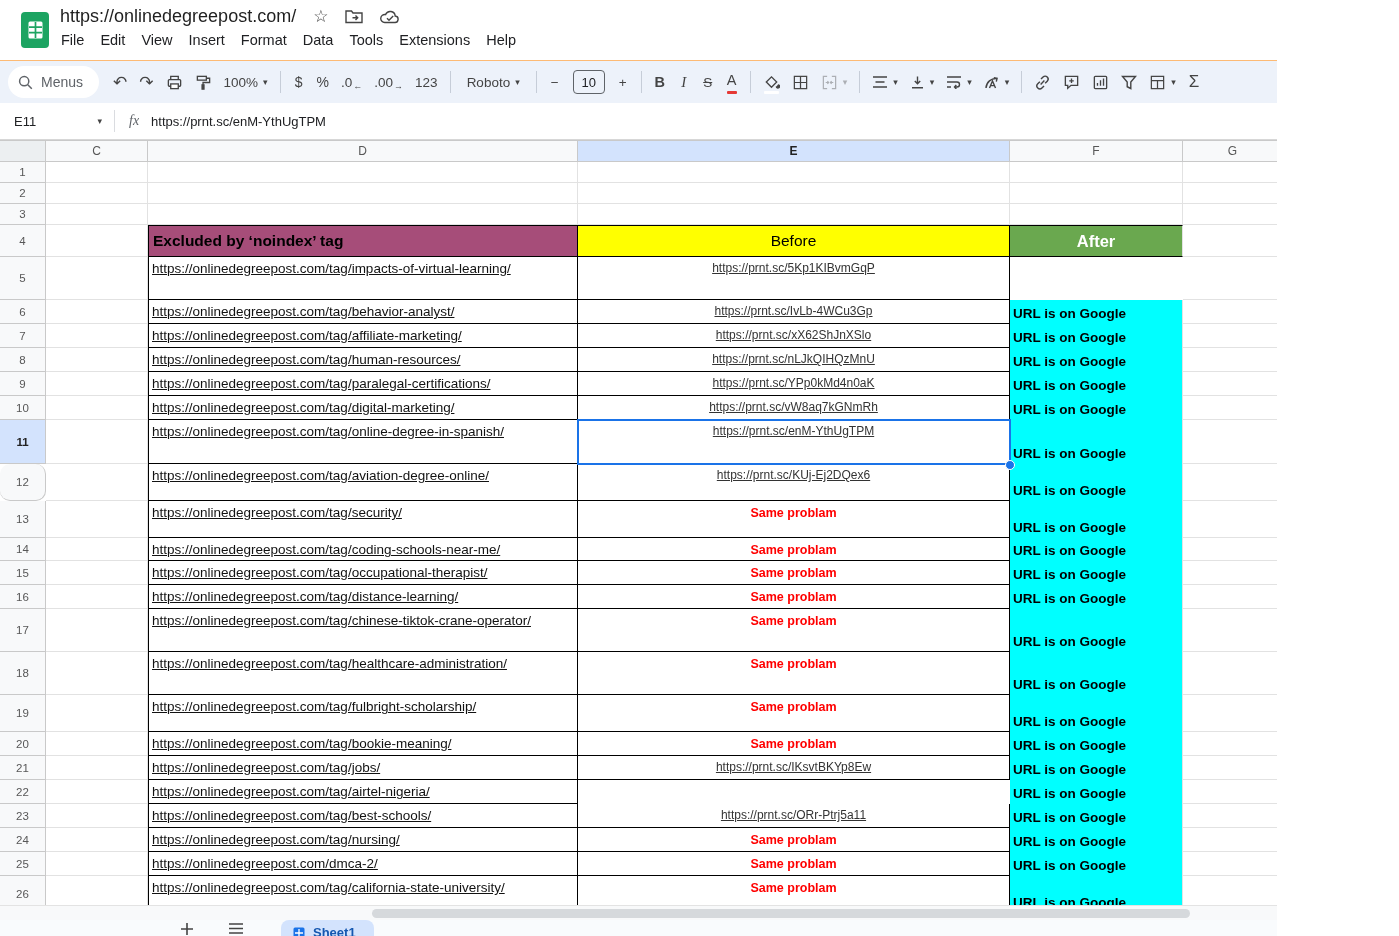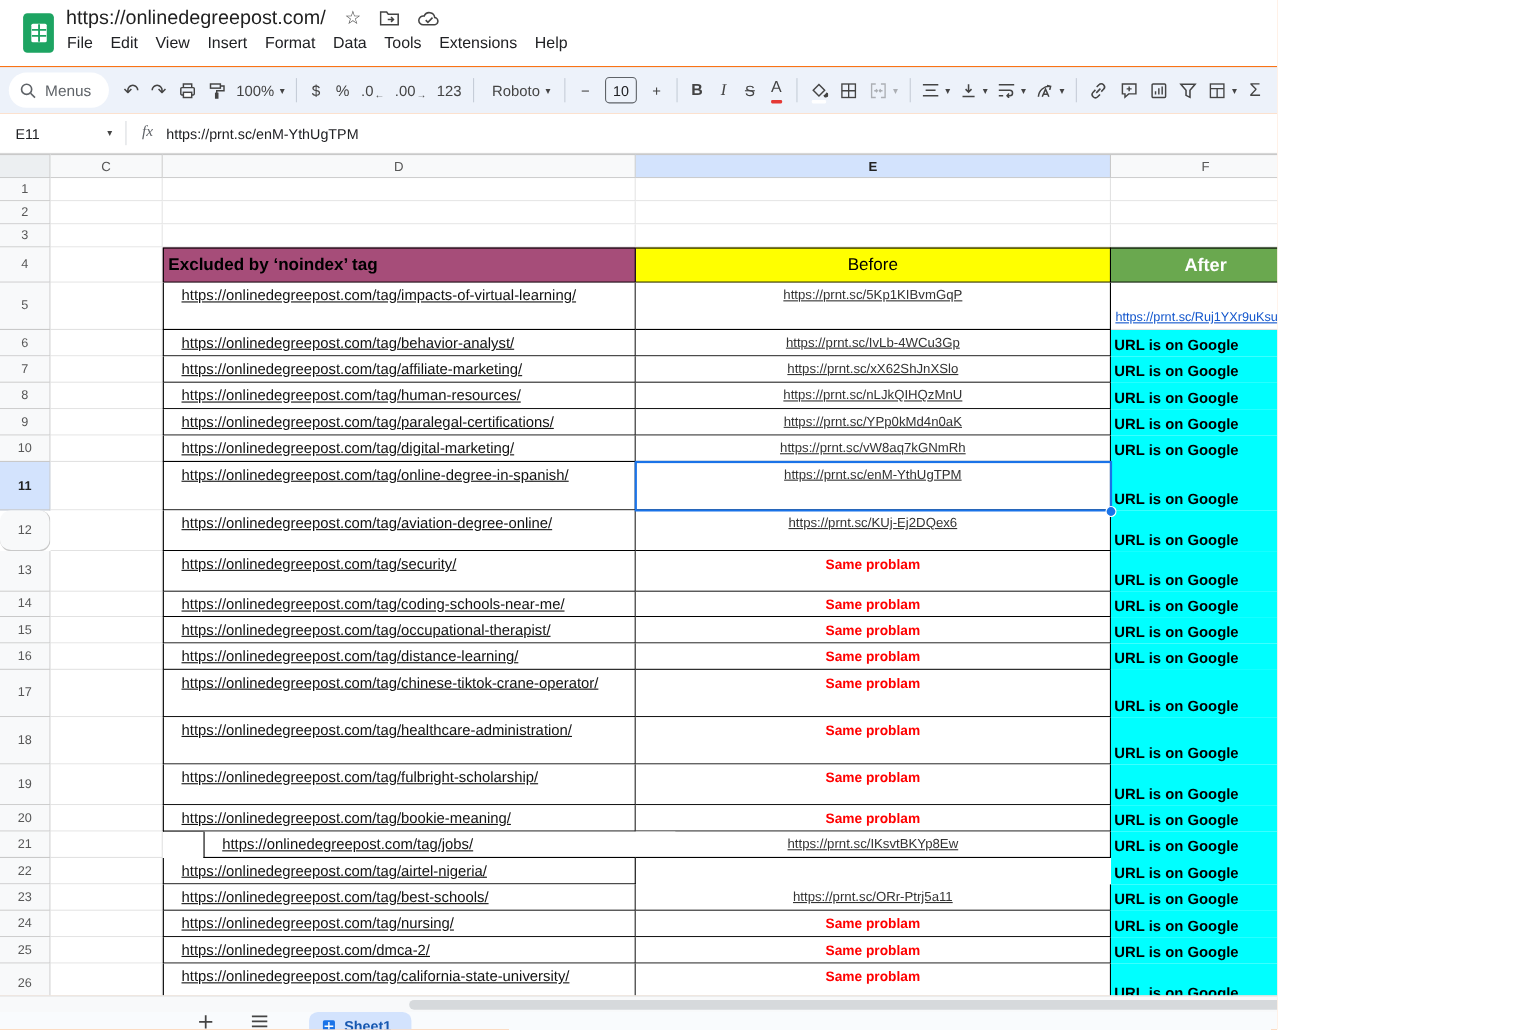--- a/index.html
+++ b/index.html
@@ -1,16 +1,16 @@
 <!DOCTYPE html>
 <html><head>
 <meta charset="utf-8">
 <style>
   html,body{margin:0;padding:0;background:#fff}
-  #app{position:relative;width:1161px;height:936px;overflow:hidden;background:#f97316;
+  #app{position:relative;width:1277px;height:936px;overflow:hidden;background:#fdba74;
        font-family:"Liberation Sans",sans-serif;color:#202124}
 
   
   .titlebar{position:absolute;top:0;left:0;right:0;height:60px;background:#fff}
   .logo{position:absolute;left:21px;top:12px;width:28px;height:36px;background:#1da462;border-radius:4px;
         display:flex;align-items:center;justify-content:center}
   .title-col{position:absolute;left:60px;top:6px}
   .title-row{display:flex;align-items:center;gap:17px}
   .doc-title{font-size:18px;color:#1f1f1f}
   .t-icon{color:#444;display:flex;align-items:center}
@@ -57,21 +57,21 @@
           justify-content:center;font-size:12px;color:#575757}
   .rh{border-top:none;font-size:11.5px}
   .corner{background:#eceff1}
   .hdr-sel{background:#d3e3fd !important;color:#222;font-weight:700}
   .cell{position:absolute;box-sizing:border-box;border-right:1px solid #e2e2e2;border-bottom:1px solid #e2e2e2;
         background:#fff;overflow:hidden}
   .bR{border-right:1px solid #000}
   .bB{border-bottom:1px solid #000}
   .bL{border-left:1px solid #000}
   .bT{border-top:1px solid #000}
-  .url-cell{font-size:13.5px;color:#121212;text-decoration:underline;padding:2px 4px 0 16px;
+  .url-cell{font-size:13.5px;color:#121212;text-decoration:underline;padding:2px 4px 0 3px;
             line-height:20px;word-break:break-all}
   .e-link{font-size:12px;color:#333;text-decoration:underline;text-align:center;padding-top:4px}
   .e-problem{font-size:12.5px;font-weight:700;text-align:center;padding-top:5px}
   .f-google{font-weight:700;font-size:13.5px;color:#000;display:flex;align-items:flex-end;
             padding:0 2px 3px 3px;border-bottom:none}
   .f-link{font-size:11.5px;text-decoration:underline;display:flex;align-items:flex-end;padding:0 0 4px 4px}
   .hdr-excluded{font-weight:700;font-size:15.5px;color:#000;display:flex;align-items:center;padding-left:4px}
   .hdr-before{font-size:15.5px;color:#000;display:flex;align-items:center;justify-content:center}
   .hdr-after{font-weight:700;font-size:16.5px;color:#fff;display:flex;align-items:center;justify-content:center}
   .sel-box{position:absolute;box-sizing:border-box;pointer-events:none}
@@ -371,21 +371,20 @@
       <div class="cell hdr-before bT bR bB" data-name="before-header-cell" style="background: rgb(255, 255, 0); left: 578px; top: 85px; width: 432px; height: 32px;">Before</div>
       <div class="cell hdr-excluded bL bT bR bB" data-name="excluded-header-cell" style="background: rgb(166, 77, 121); left: 148px; top: 85px; width: 430px; height: 32px;">Excluded by ‘noindex’ tag</div>
       <div class="cell hdr-after bT bB" data-name="after-header-cell" style="background: rgb(106, 168, 79); left: 1010px; top: 85px; width: 173px; height: 32px;">After</div>
       <div class="cell" data-name="cell-G4" style="left: 1183px; top: 85px; width: 100px; height: 32px;"></div>
       <div class="cell" data-name="cell-H4" style="left: 1283px; top: 85px; width: 102px; height: 32px;"></div>
       <div class="cell" data-name="cell-partial4" style="left: 1385px; top: 85px; width: 14px; height: 32px;"></div>
       <div class="rh" data-name="row-header-5" style="left: 0px; top: 117px; width: 46px; height: 43px;">5</div>
       <div class="cell" data-name="cell-C5" style="left: 46px; top: 117px; width: 102px; height: 43px;"></div>
       <div class="cell url-cell bL bR bB" data-name="url-cell-d5" style="left: 148px; top: 117px; width: 430px; height: 43px;">https://onlinedegreepost.com/tag/impacts-of-virtual-learning/</div>
       <div class="cell e-link bR bB" data-name="screenshot-link-e5" style="left: 578px; top: 117px; width: 432px; height: 43px;">https://prnt.sc/5Kp1KIBvmGqP</div>
-      <div class="cell f-link" data-name="after-link-cell-f5" style="color: rgb(17, 85, 204); left: 1010px; top: 117px; width: 173px; height: 43px;">https://prnt.sc/Ruj1YXr9uKsu</div>
       <div class="cell" data-name="cell-G5" style="left: 1183px; top: 117px; width: 100px; height: 43px;"></div>
       <div class="cell" data-name="cell-H5" style="left: 1283px; top: 117px; width: 102px; height: 43px;"></div>
       <div class="cell" data-name="cell-partial5" style="left: 1385px; top: 117px; width: 14px; height: 43px;"></div>
       <div class="rh" data-name="row-header-6" style="left: 0px; top: 160px; width: 46px; height: 24px;">6</div>
       <div class="cell" data-name="cell-C6" style="left: 46px; top: 160px; width: 102px; height: 24px;"></div>
       <div class="cell url-cell bL bR bB" data-name="url-cell-d6" style="left: 148px; top: 160px; width: 430px; height: 24px;">https://onlinedegreepost.com/tag/behavior-analyst/</div>
       <div class="cell e-link bR bB" data-name="screenshot-link-e6" style="left: 578px; top: 160px; width: 432px; height: 24px;">https://prnt.sc/IvLb-4WCu3Gp</div>
       <div class="cell f-google" data-name="status-cell-f6" style="background: rgb(0, 255, 255); left: 1010px; top: 160px; width: 173px; height: 24px;">URL is on Google</div>
       <div class="cell" data-name="cell-G6" style="left: 1183px; top: 160px; width: 100px; height: 24px;"></div>
       <div class="cell" data-name="cell-H6" style="left: 1283px; top: 160px; width: 102px; height: 24px;"></div>
@@ -497,21 +496,21 @@
       <div class="rh" data-name="row-header-20" style="left: 0px; top: 592px; width: 46px; height: 24px;">20</div>
       <div class="cell" data-name="cell-C20" style="left: 46px; top: 592px; width: 102px; height: 24px;"></div>
       <div class="cell url-cell bL bR bB" data-name="url-cell-d20" style="left: 148px; top: 592px; width: 430px; height: 24px;">https://onlinedegreepost.com/tag/bookie-meaning/</div>
       <div class="cell e-problem bR bB" data-name="problem-cell-e20" style="color: rgb(255, 0, 0); left: 578px; top: 592px; width: 432px; height: 24px;">Same problam</div>
       <div class="cell f-google" data-name="status-cell-f20" style="background: rgb(0, 255, 255); left: 1010px; top: 592px; width: 173px; height: 24px;">URL is on Google</div>
       <div class="cell" data-name="cell-G20" style="left: 1183px; top: 592px; width: 100px; height: 24px;"></div>
       <div class="cell" data-name="cell-H20" style="left: 1283px; top: 592px; width: 102px; height: 24px;"></div>
       <div class="cell" data-name="cell-partial20" style="left: 1385px; top: 592px; width: 14px; height: 24px;"></div>
       <div class="rh" data-name="row-header-21" style="left: 0px; top: 616px; width: 46px; height: 24px;">21</div>
       <div class="cell" data-name="cell-C21" style="left: 46px; top: 616px; width: 102px; height: 24px;"></div>
-      <div class="cell url-cell bL bR bB" data-name="url-cell-d21" style="left: 148px; top: 616px; width: 430px; height: 24px; margin-left: 37px;">https://onlinedegreepost.com/tag/jobs/</div>
+      <div class="cell url-cell bL bR bB" data-name="url-cell-d21" style="left: 148px; top: 616px; width: 430px; height: 24px;">https://onlinedegreepost.com/tag/jobs/</div>
       <div class="cell e-link bR bB" data-name="screenshot-link-e21" style="left: 578px; top: 616px; width: 432px; height: 24px;">https://prnt.sc/IKsvtBKYp8Ew</div>
       <div class="cell f-google" data-name="status-cell-f21" style="background: rgb(0, 255, 255); left: 1010px; top: 616px; width: 173px; height: 24px;">URL is on Google</div>
       <div class="cell" data-name="cell-G21" style="left: 1183px; top: 616px; width: 100px; height: 24px;"></div>
       <div class="cell" data-name="cell-H21" style="left: 1283px; top: 616px; width: 102px; height: 24px;"></div>
       <div class="cell" data-name="cell-partial21" style="left: 1385px; top: 616px; width: 14px; height: 24px;"></div>
       <div class="rh" data-name="row-header-22" style="left: 0px; top: 640px; width: 46px; height: 24px;">22</div>
       <div class="cell" data-name="cell-C22" style="left: 46px; top: 640px; width: 102px; height: 24px;"></div>
       <div class="cell url-cell bL bR bB" data-name="url-cell-d22" style="left: 148px; top: 640px; width: 430px; height: 24px;">https://onlinedegreepost.com/tag/airtel-nigeria/</div>
       <div class="cell f-google" data-name="status-cell-f22" style="background: rgb(0, 255, 255); left: 1010px; top: 640px; width: 173px; height: 24px;">URL is on Google</div>
       <div class="cell" data-name="cell-G22" style="left: 1183px; top: 640px; width: 100px; height: 24px;"></div>

